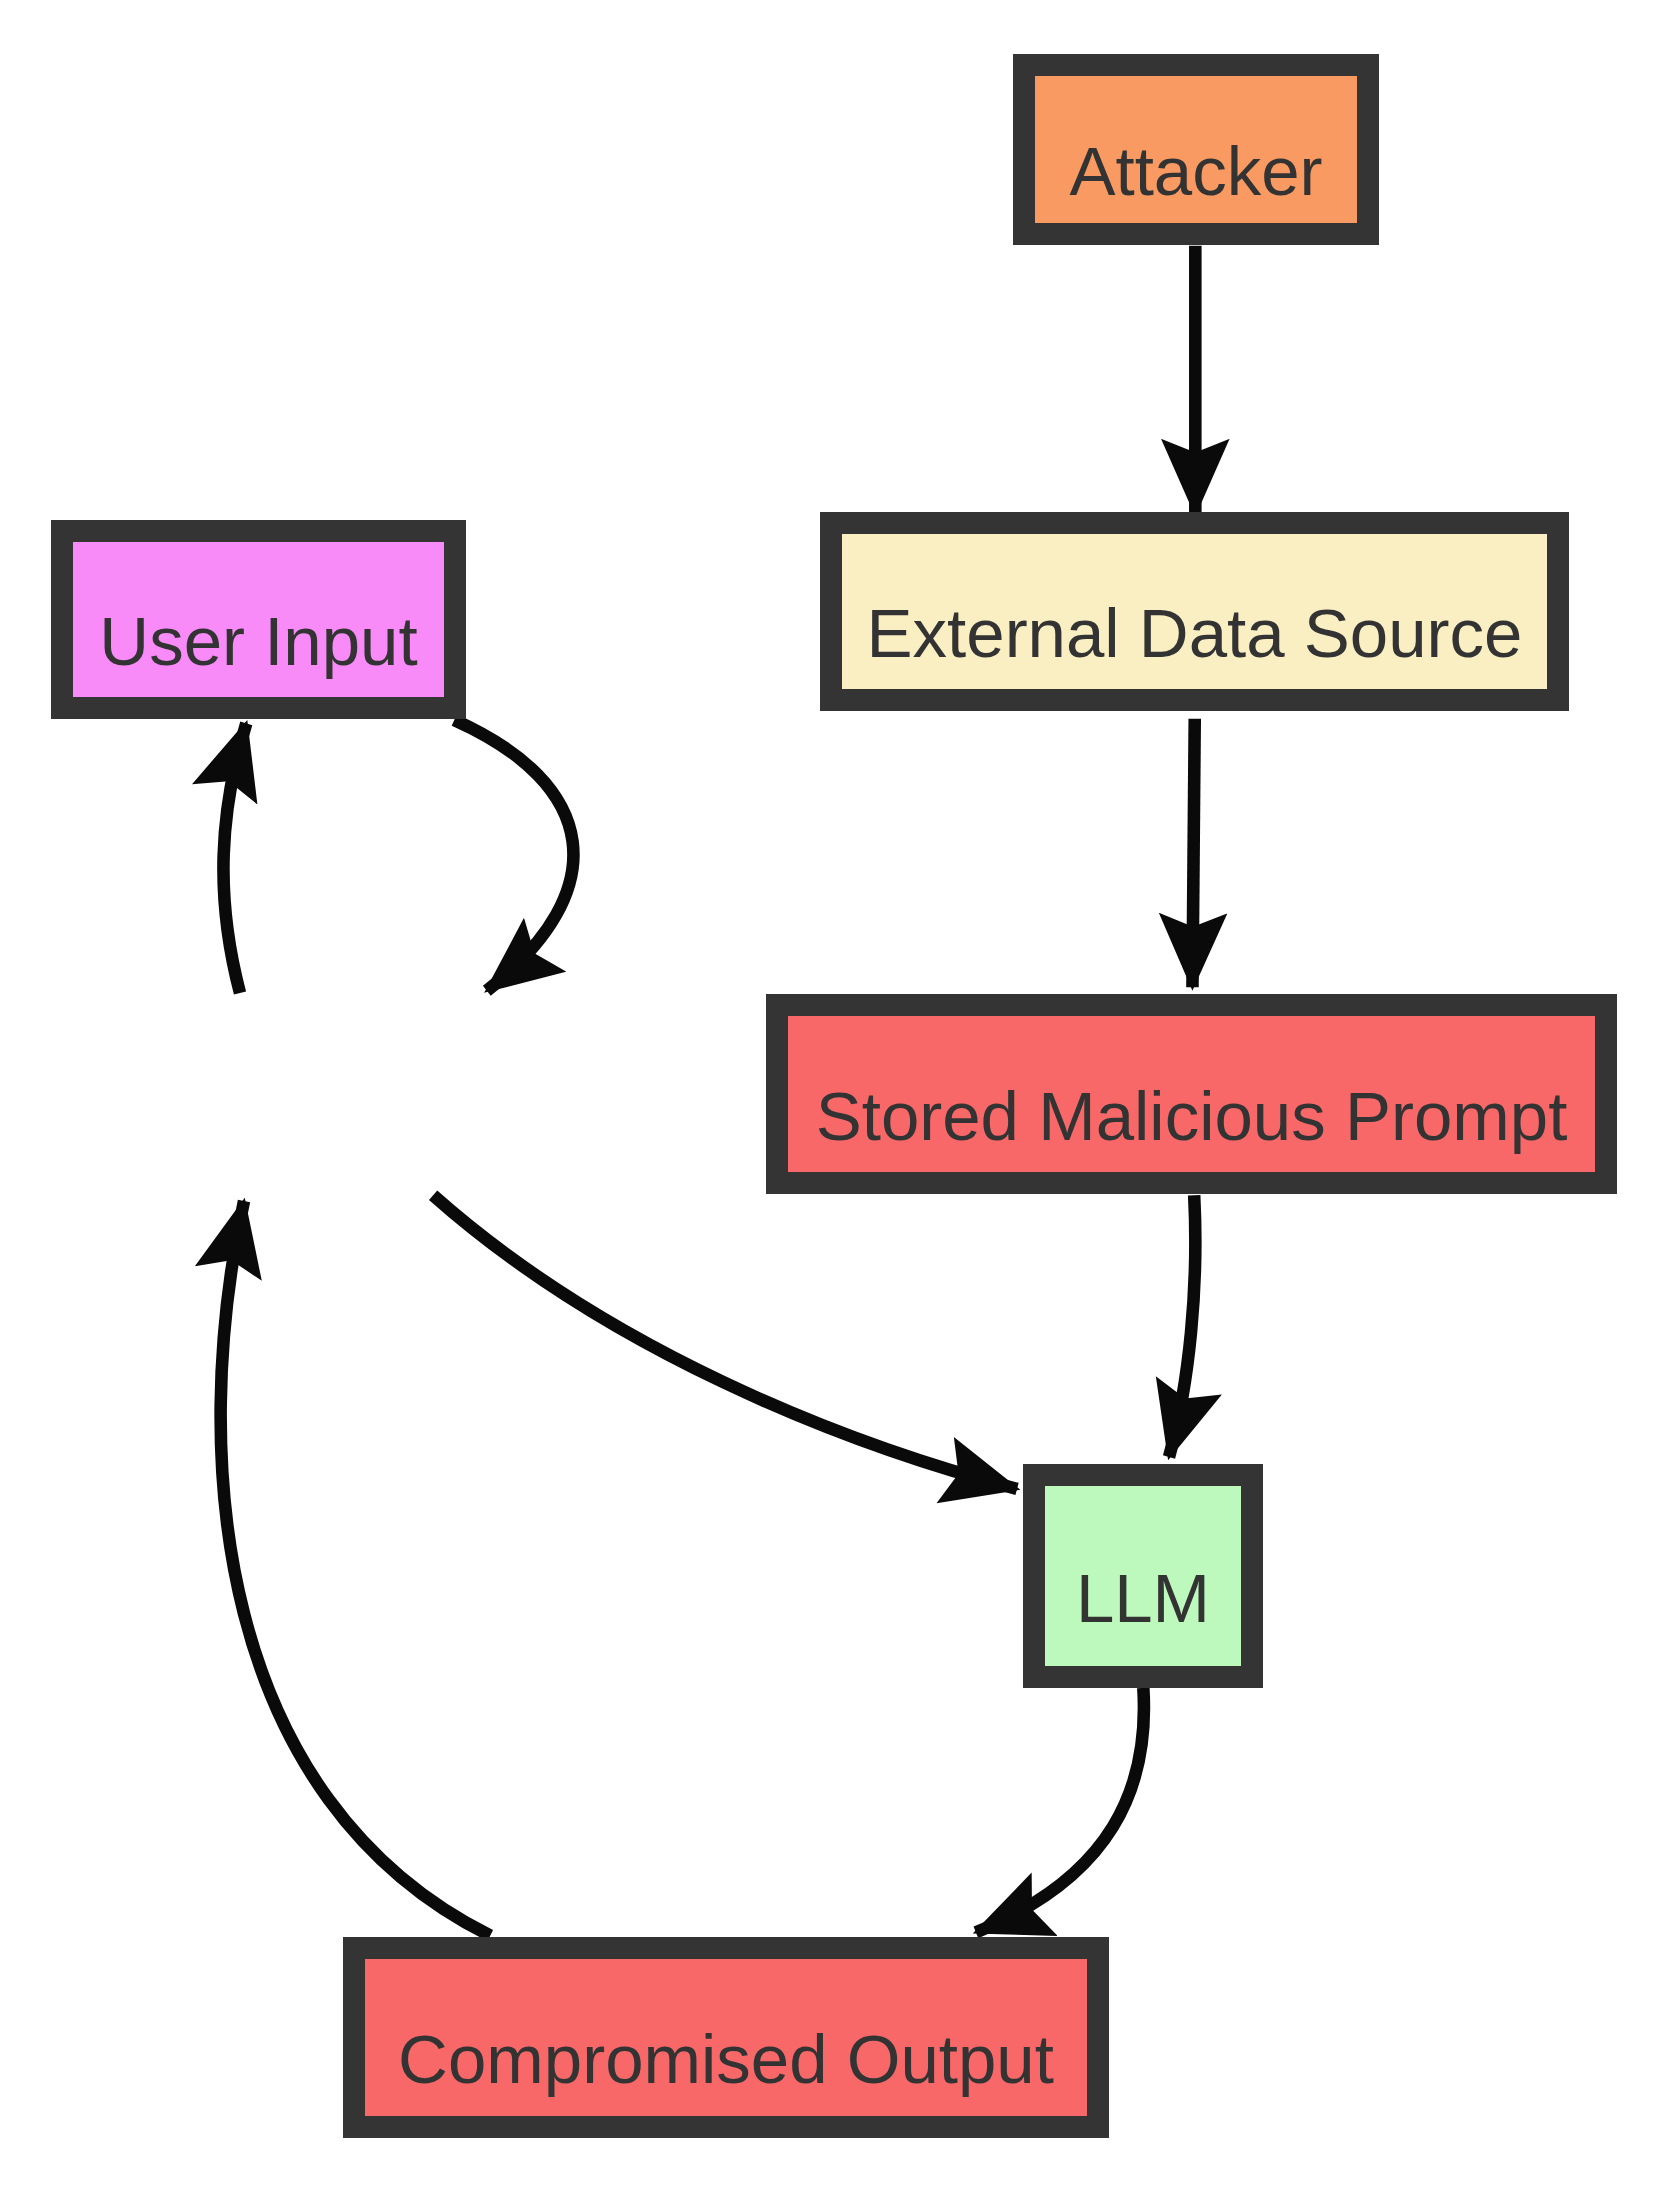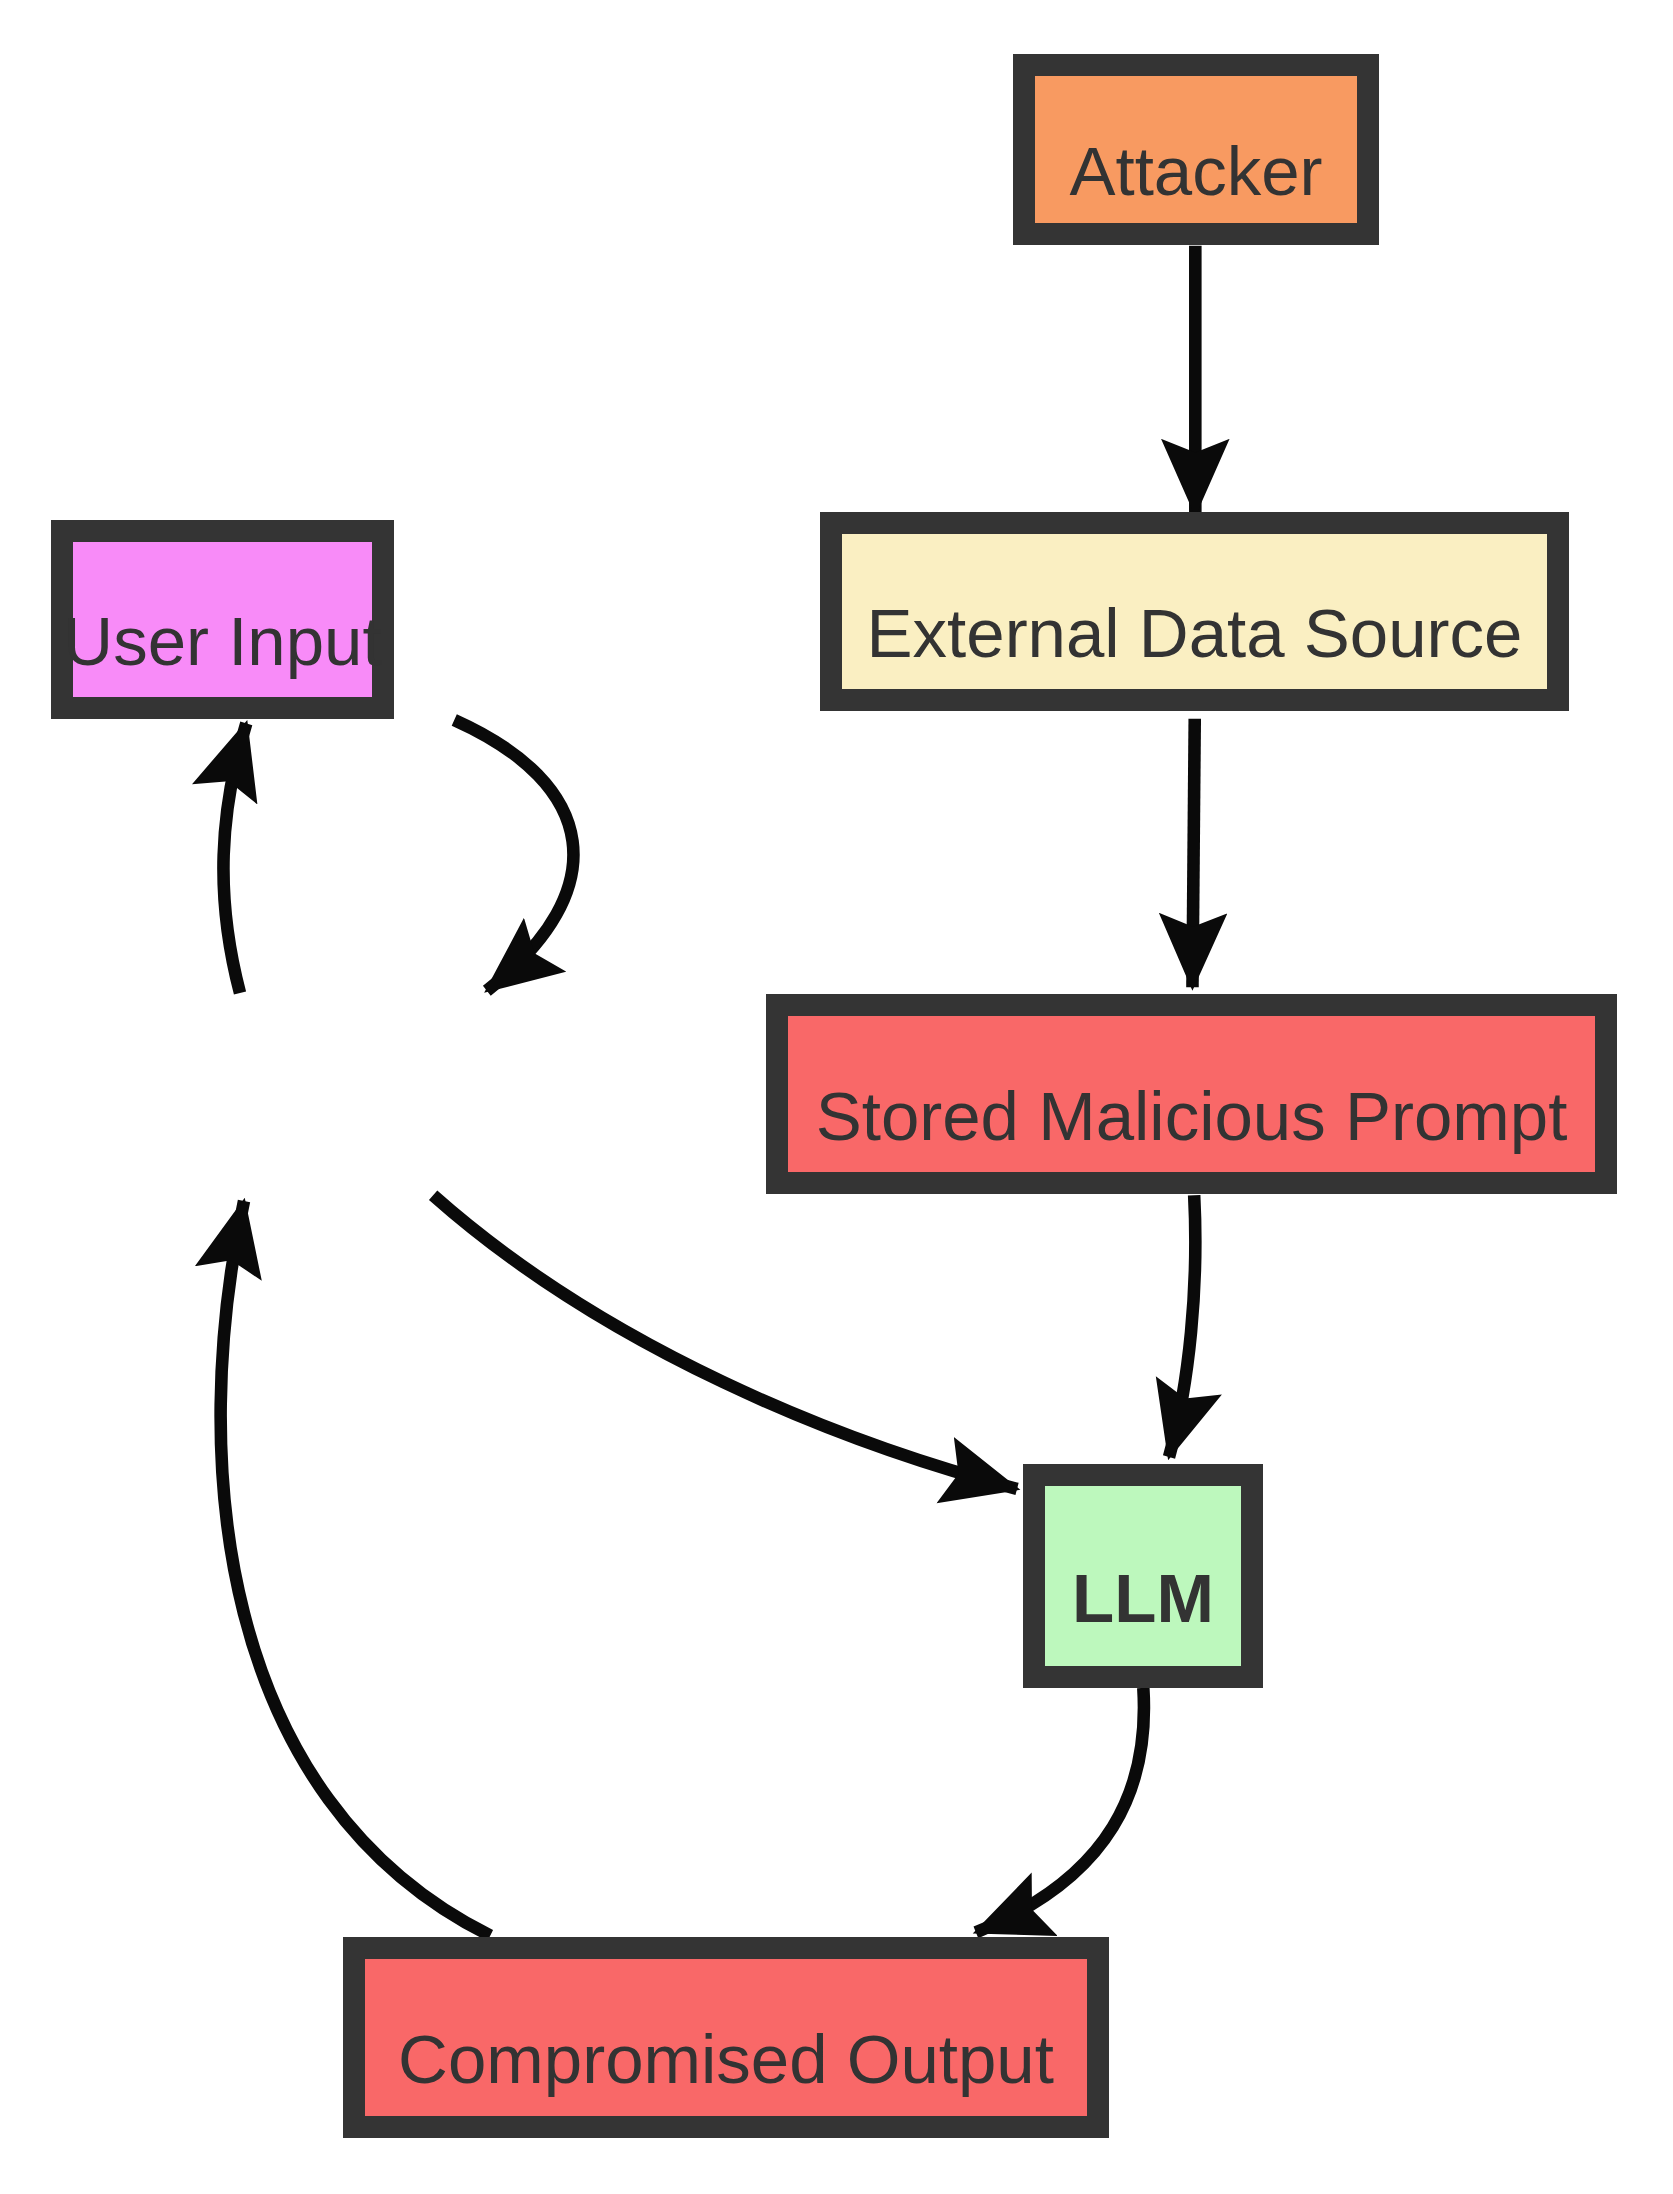--- a/index.html
+++ b/index.html
@@ -72,26 +72,26 @@
   </div>
 
   <div class="node" style="left: 820px; top: 512px; width: 749px; height: 199px; background-color: rgb(250, 239, 194); border-color: rgb(52, 52, 52);">
     <span class="label">External Data Source</span>
   </div>
 
   <div class="node" style="left: 766px; top: 994px; width: 851px; height: 200px; background-color: rgb(249, 104, 104); border-color: rgb(52, 52, 52); align-items: center;">
     <span class="label">Stored Malicious Prompt</span>
   </div>
 
-  <div class="node" style="left: 51px; top: 520px; width: 343px; height: 199px; background-color: rgb(248, 139, 248); border-color: rgb(52, 52, 52);">
+  <div class="node" style="left: 51px; top: 520px; width: 415px; height: 199px; background-color: rgb(248, 139, 248); border-color: rgb(52, 52, 52);">
     <span class="label">User Input</span>
   </div>
 
 
-  <div class="node" style="left: 1023px; top: 1464px; width: 240px; height: 224px; background-color: rgb(189, 248, 189); border-color: rgb(52, 52, 52); font-weight: bold;">
+  <div class="node" style="left: 1023px; top: 1464px; width: 240px; height: 224px; background-color: rgb(189, 248, 189); border-color: rgb(52, 52, 52);">
     <span class="label">LLM</span>
   </div>
 
   <div class="node" style="left: 343px; top: 1937px; width: 766px; height: 201px; background-color: rgb(249, 104, 104); border-color: rgb(52, 52, 52);">
     <span class="label">Compromised Output</span>
   </div>
 
 </div>
 
 

